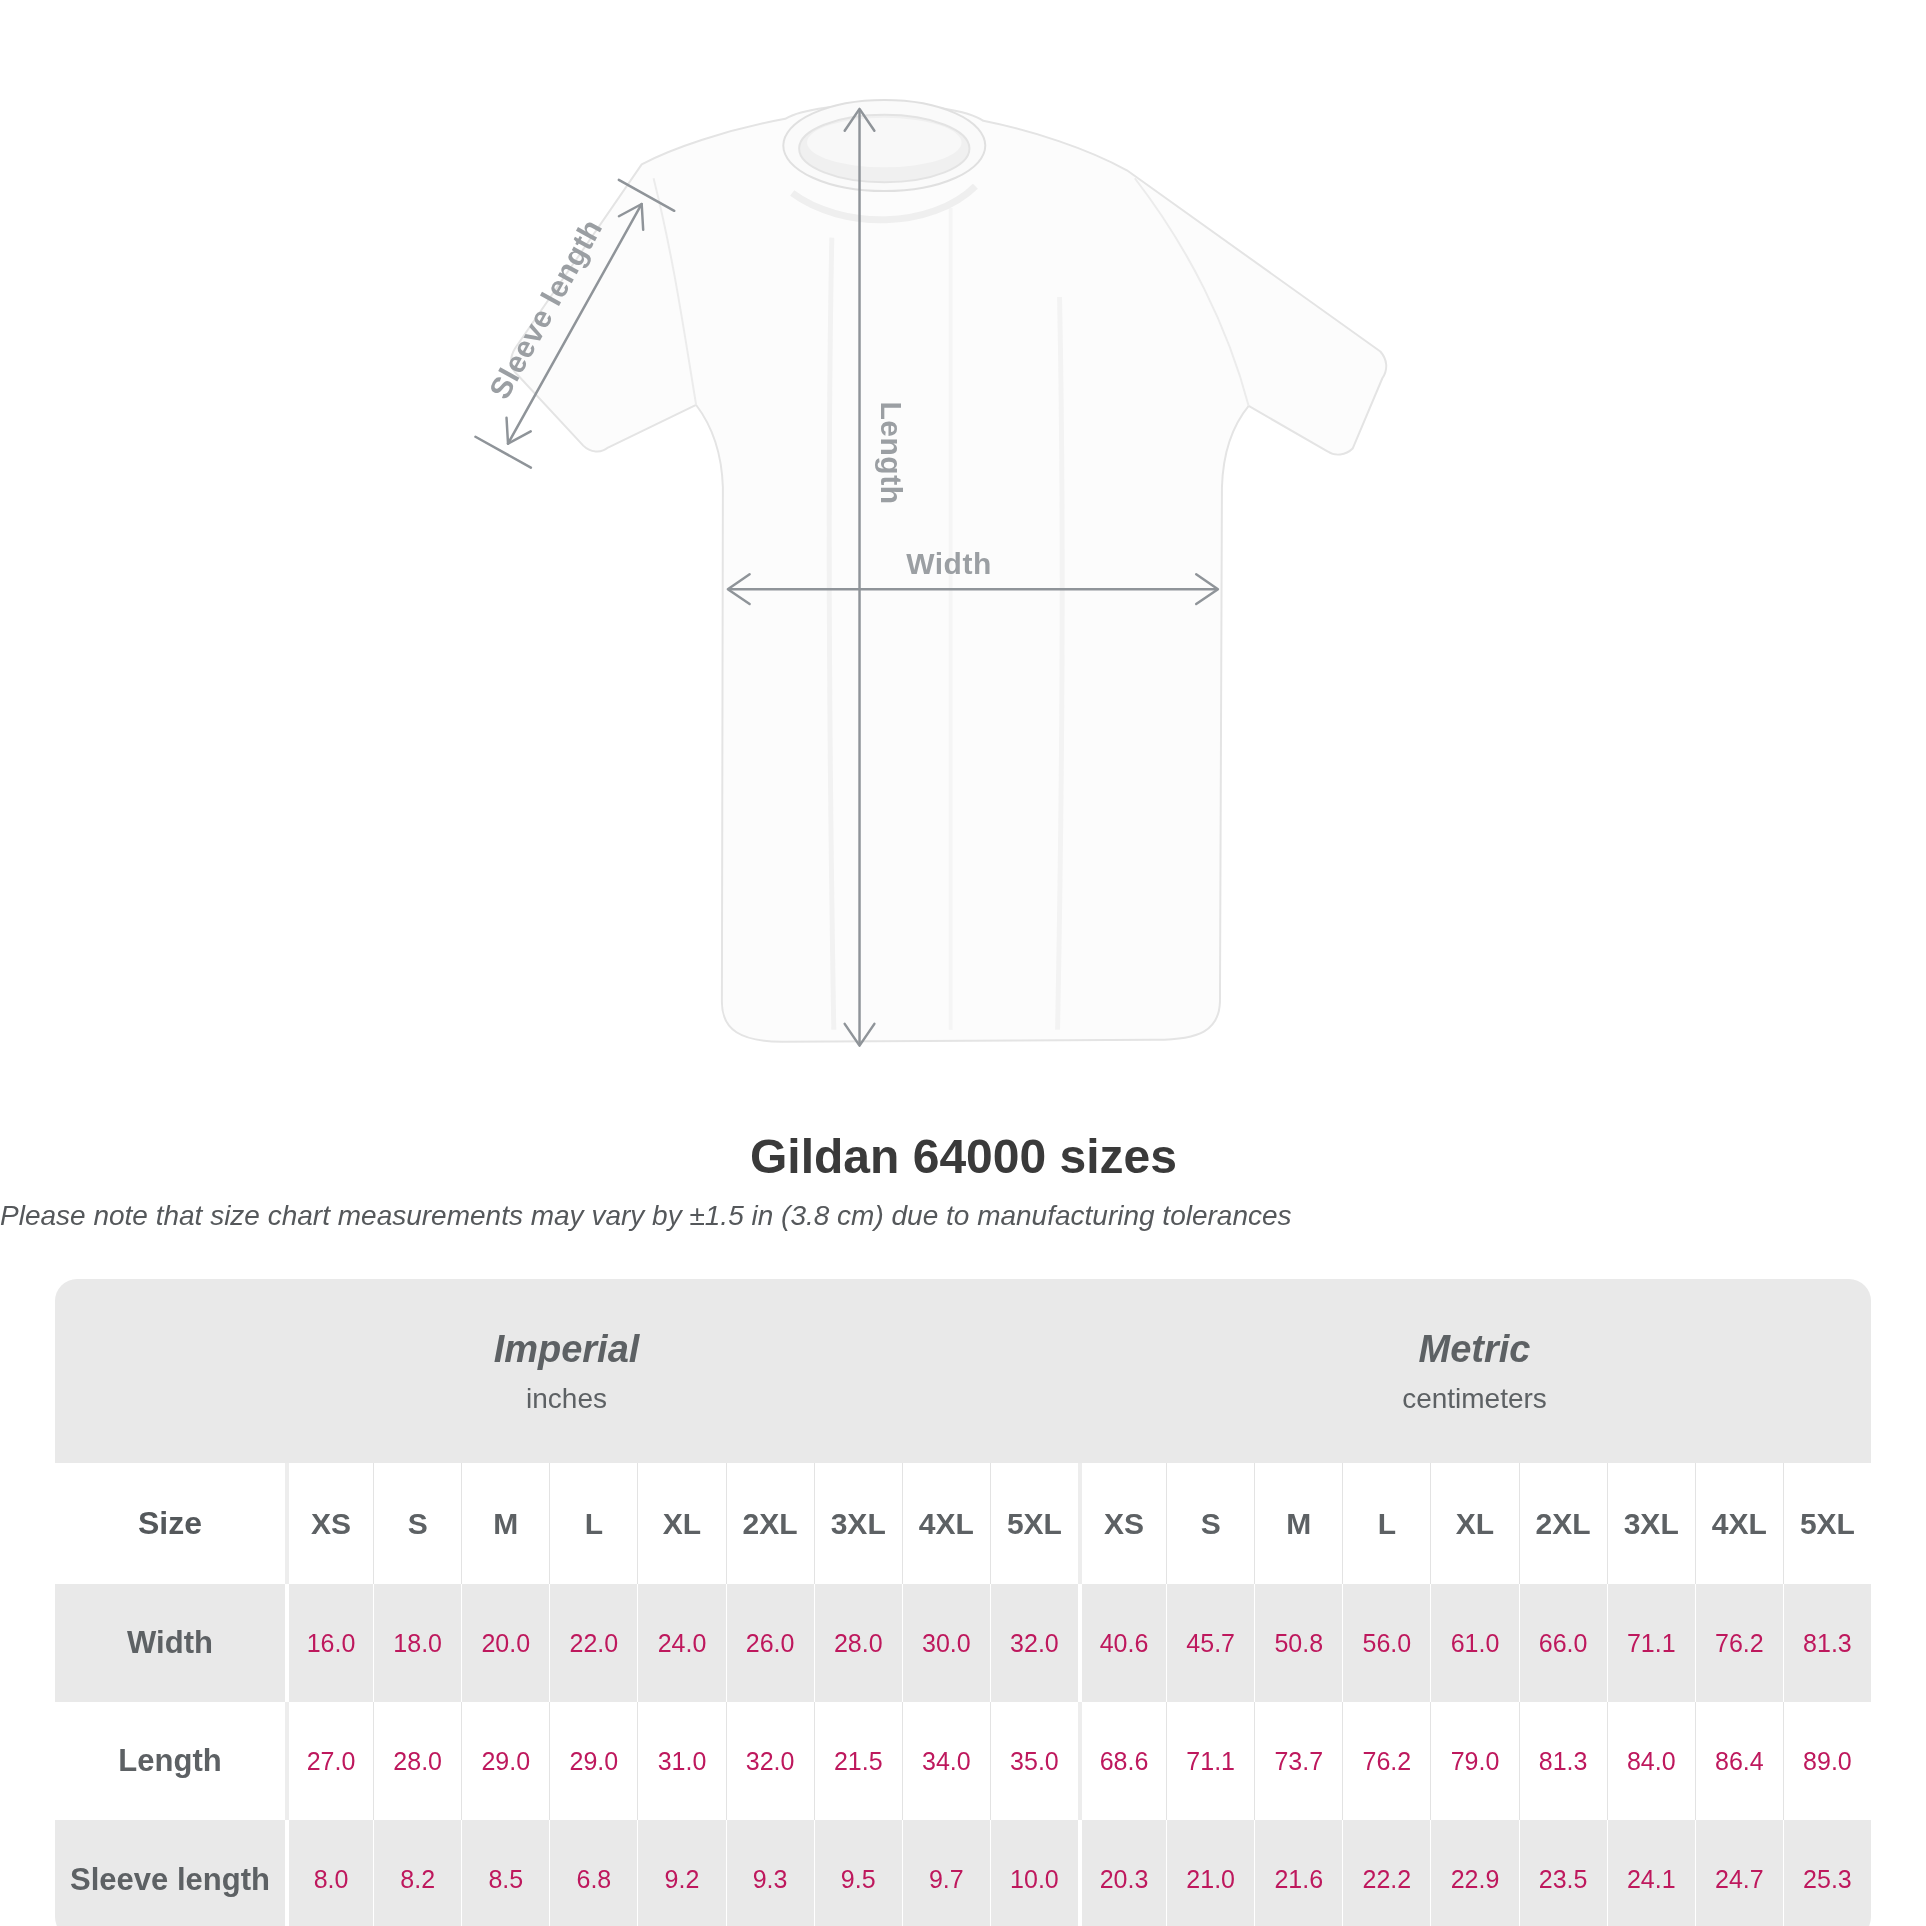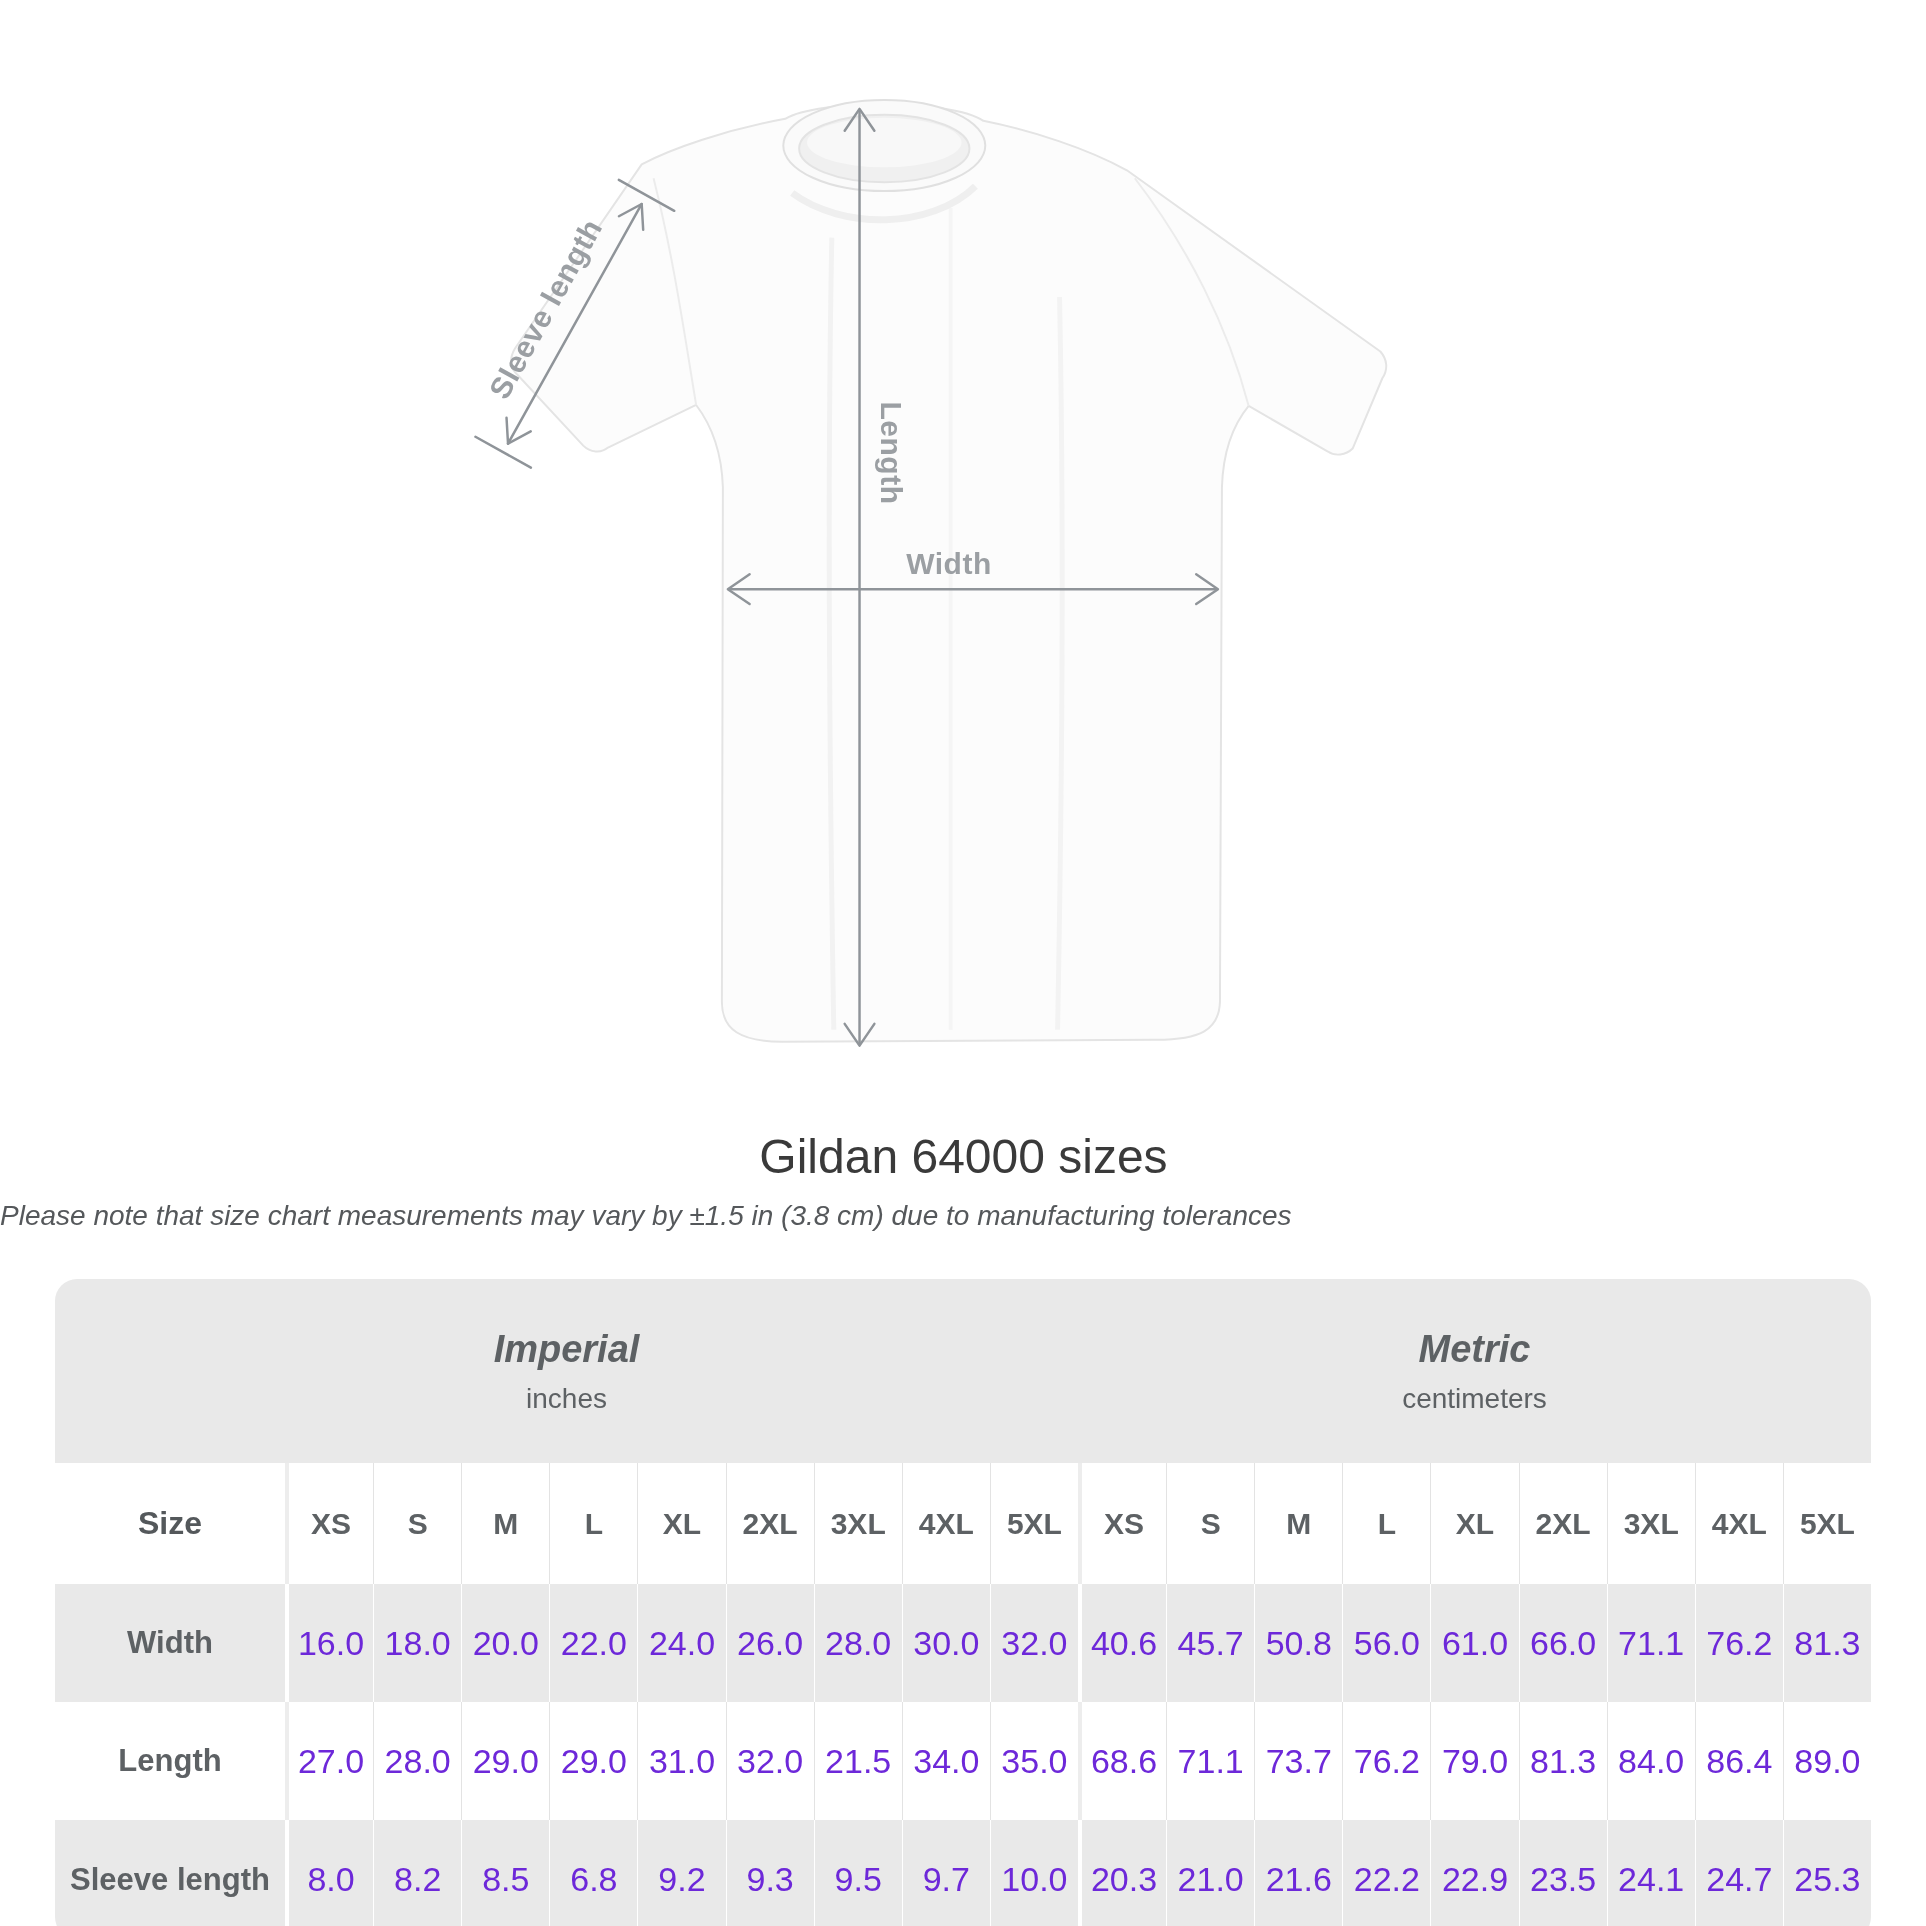--- a/index.html
+++ b/index.html
@@ -8,21 +8,21 @@
     font-family:"Liberation Sans",sans-serif;
   }
   
   .shirt-svg{position:absolute;left:0;top:0;}
   .ann{position:absolute;color:#9b9fa3;font-weight:bold;font-size:30px;letter-spacing:0.5px;white-space:nowrap;}
   .ann-sleeve{left:546px;top:309px;transform:translate(-50%,-50%) rotate(-61deg);}
   .ann-length{left:891px;top:453px;transform:translate(-50%,-50%) rotate(90deg);}
   .ann-width{left:949px;top:564px;transform:translate(-50%,-50%);}
   
   .page-title{position:absolute;top:1129px;left:0;width:100%;text-align:center;
-    font-size:48px;font-weight:normal;color:#3a3a3a;}
+    font-size:48px;font-weight:bold;color:#3a3a3a;}
   .page-subtitle{position:absolute;top:1200px;left:0;width:100%;text-align:left;
     font-style:italic;font-size:28px;color:#55585b;}
   
   .size-table{position:absolute;left:55px;top:1279px;width:1816px;border-radius:22px;overflow:hidden;}
   .trow{display:grid;grid-template-columns:230px repeat(18,1fr);}
   .trow.group{height:184px;}
   .trow.hdr{height:121px;}
   .trow.data{height:118px;}
   .trow.data:last-child{height:119px;}
   .tg{background:#e9e9e9;--sepc:#ffffff;--thickc:#ffffff;}
@@ -31,21 +31,21 @@
   .gcell{flex-direction:column;gap:12px;}
   .span10{grid-column:span 10;}
   .span9{grid-column:span 9;}
   .sep{border-left:1px solid var(--sepc);}
   .thick{border-left:4px solid var(--thickc);}
   .ghead-label{font-weight:bold;font-style:italic;font-size:38px;color:#5d6164;}
   .ghead-sub{font-size:28px;color:#5d6164;}
   .size-hdr-label{font-weight:bold;font-size:32px;color:#54585b;text-align:center;}
   .col-hdr{font-weight:bold;font-size:30px;color:#5d6164;}
   .row-label{font-weight:bold;font-size:31px;color:#5d6164;}
-  .val{font-size:34px;color:#6d28d9;}
+  .val{font-size:25px;color:#be185d;}
 </style>
 </head>
 <body>
 
 <div class="canvas">
 
   <svg class="shirt-svg" width="1927" height="1109" viewBox="0 0 1946 1120">
 
     <ellipse cx="893" cy="152" rx="100" ry="48" fill="#f1f1f1"></ellipse>
 

